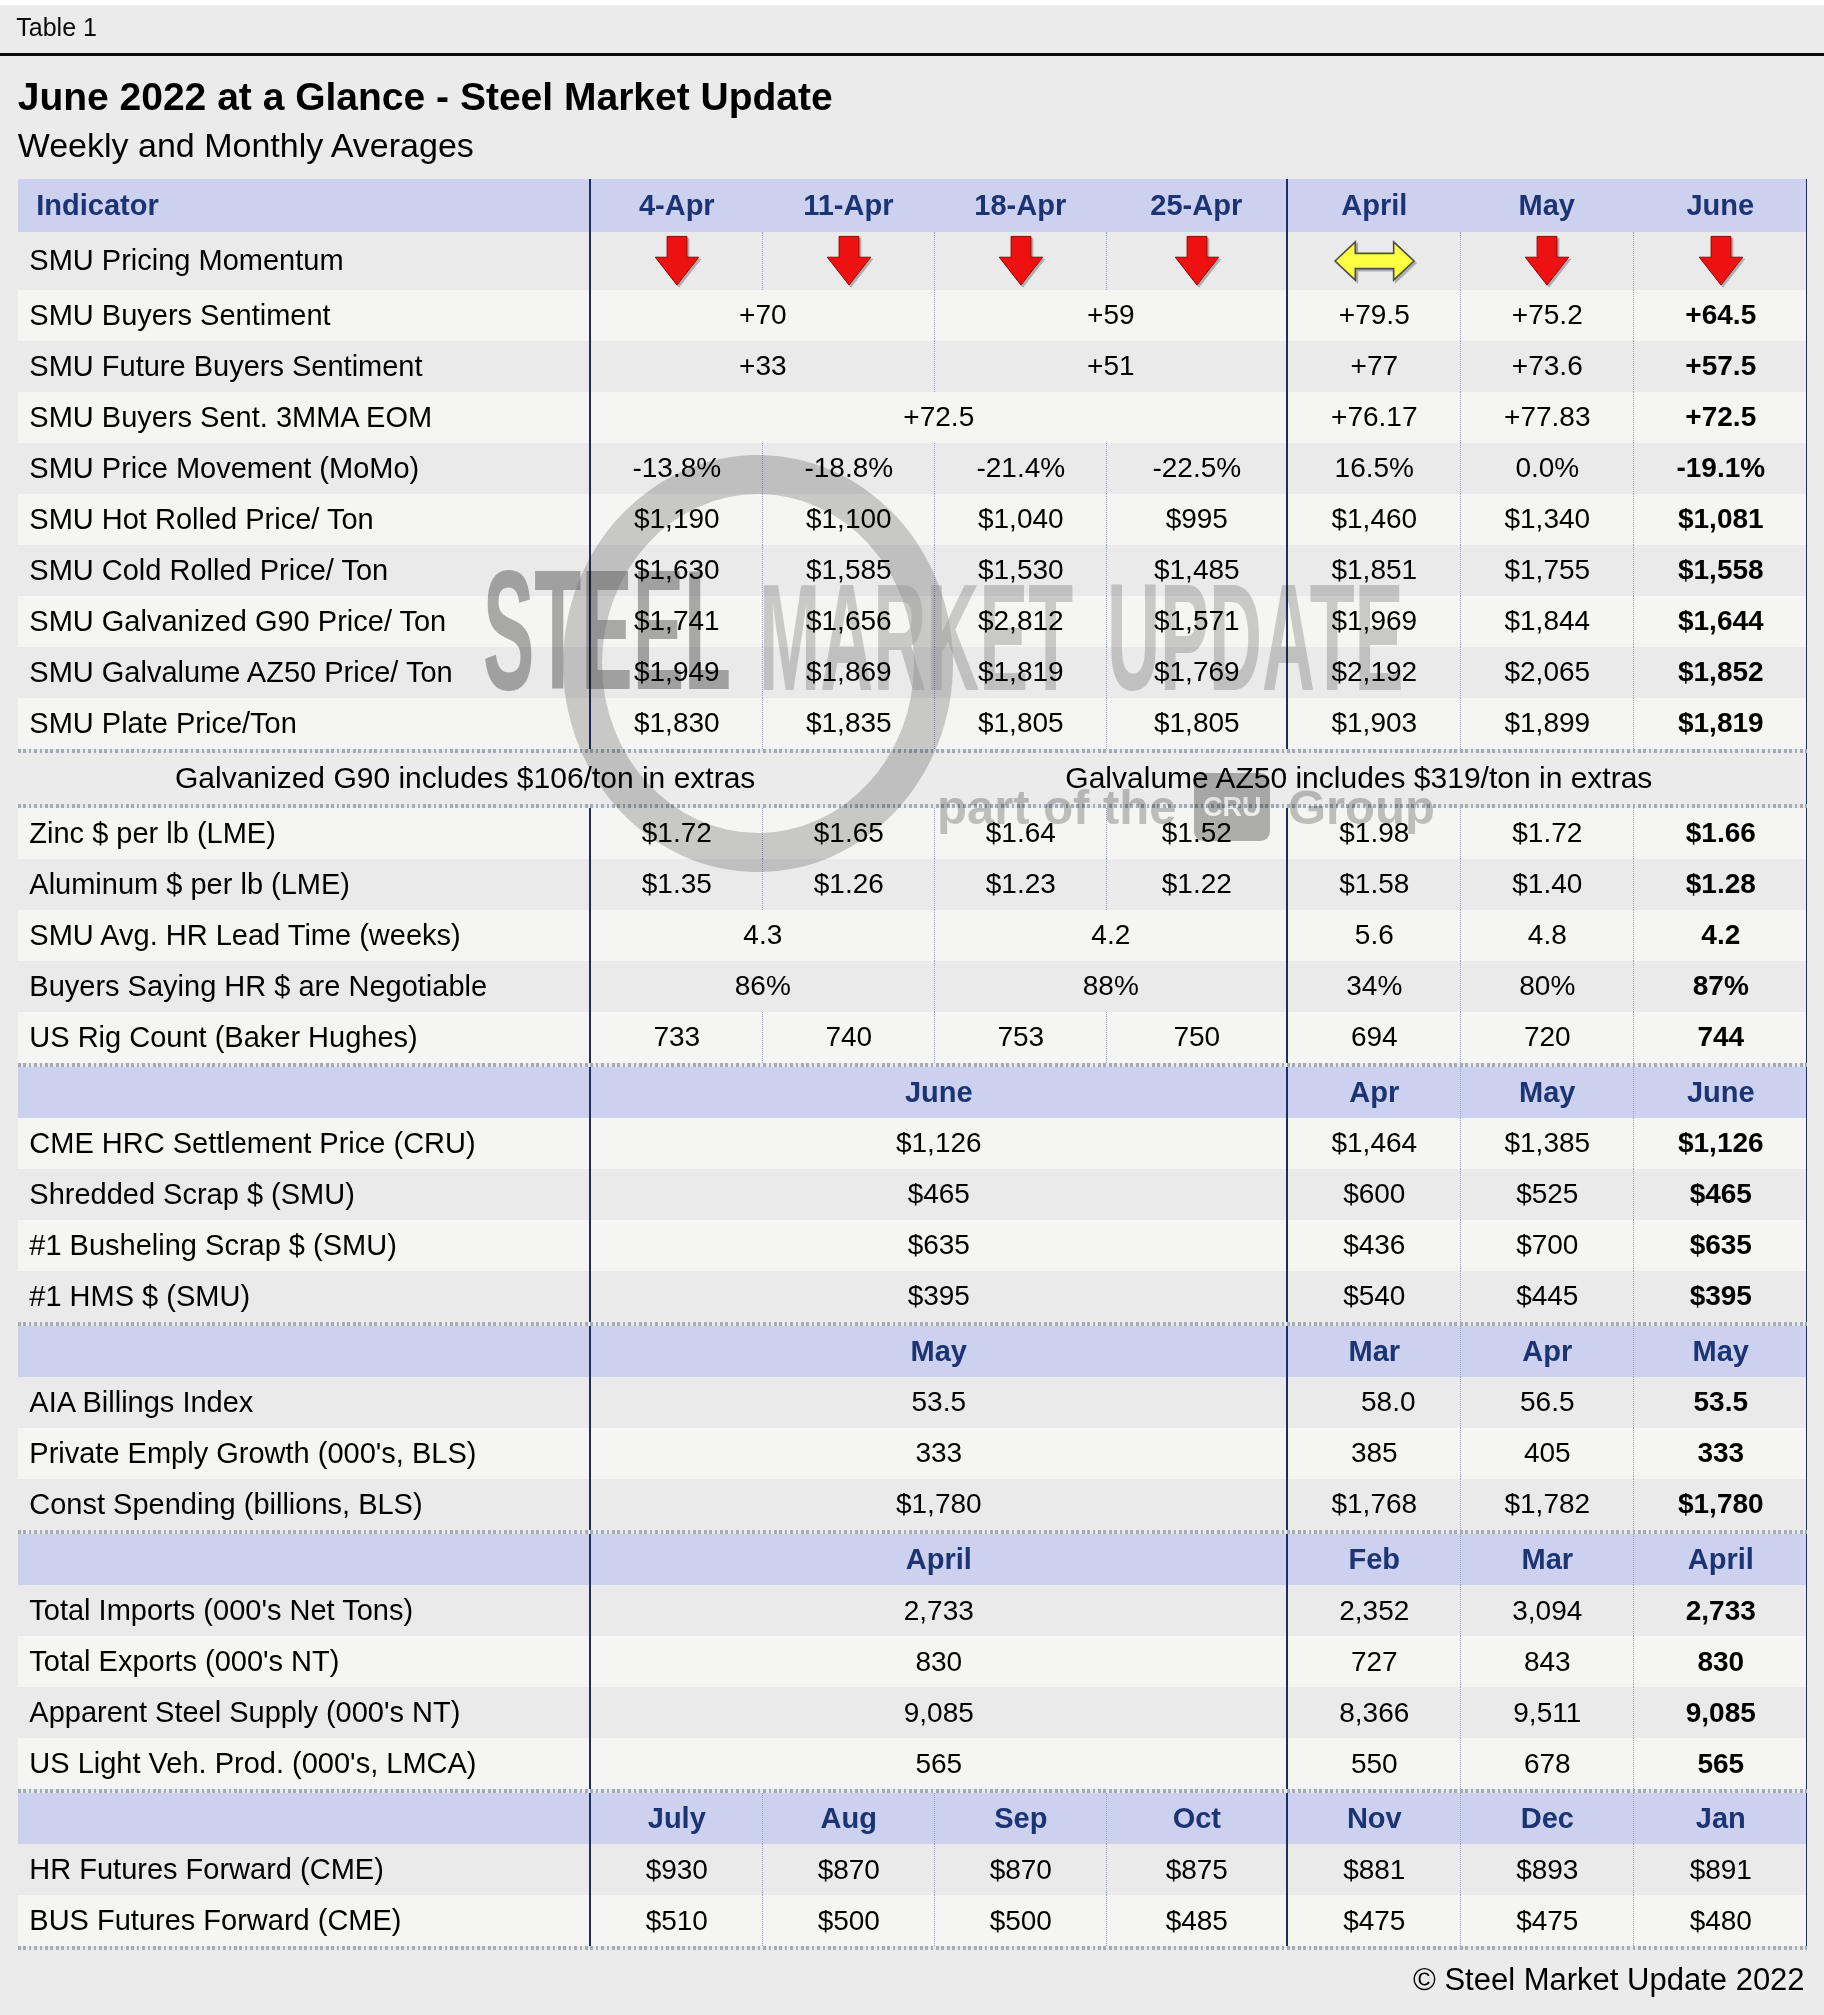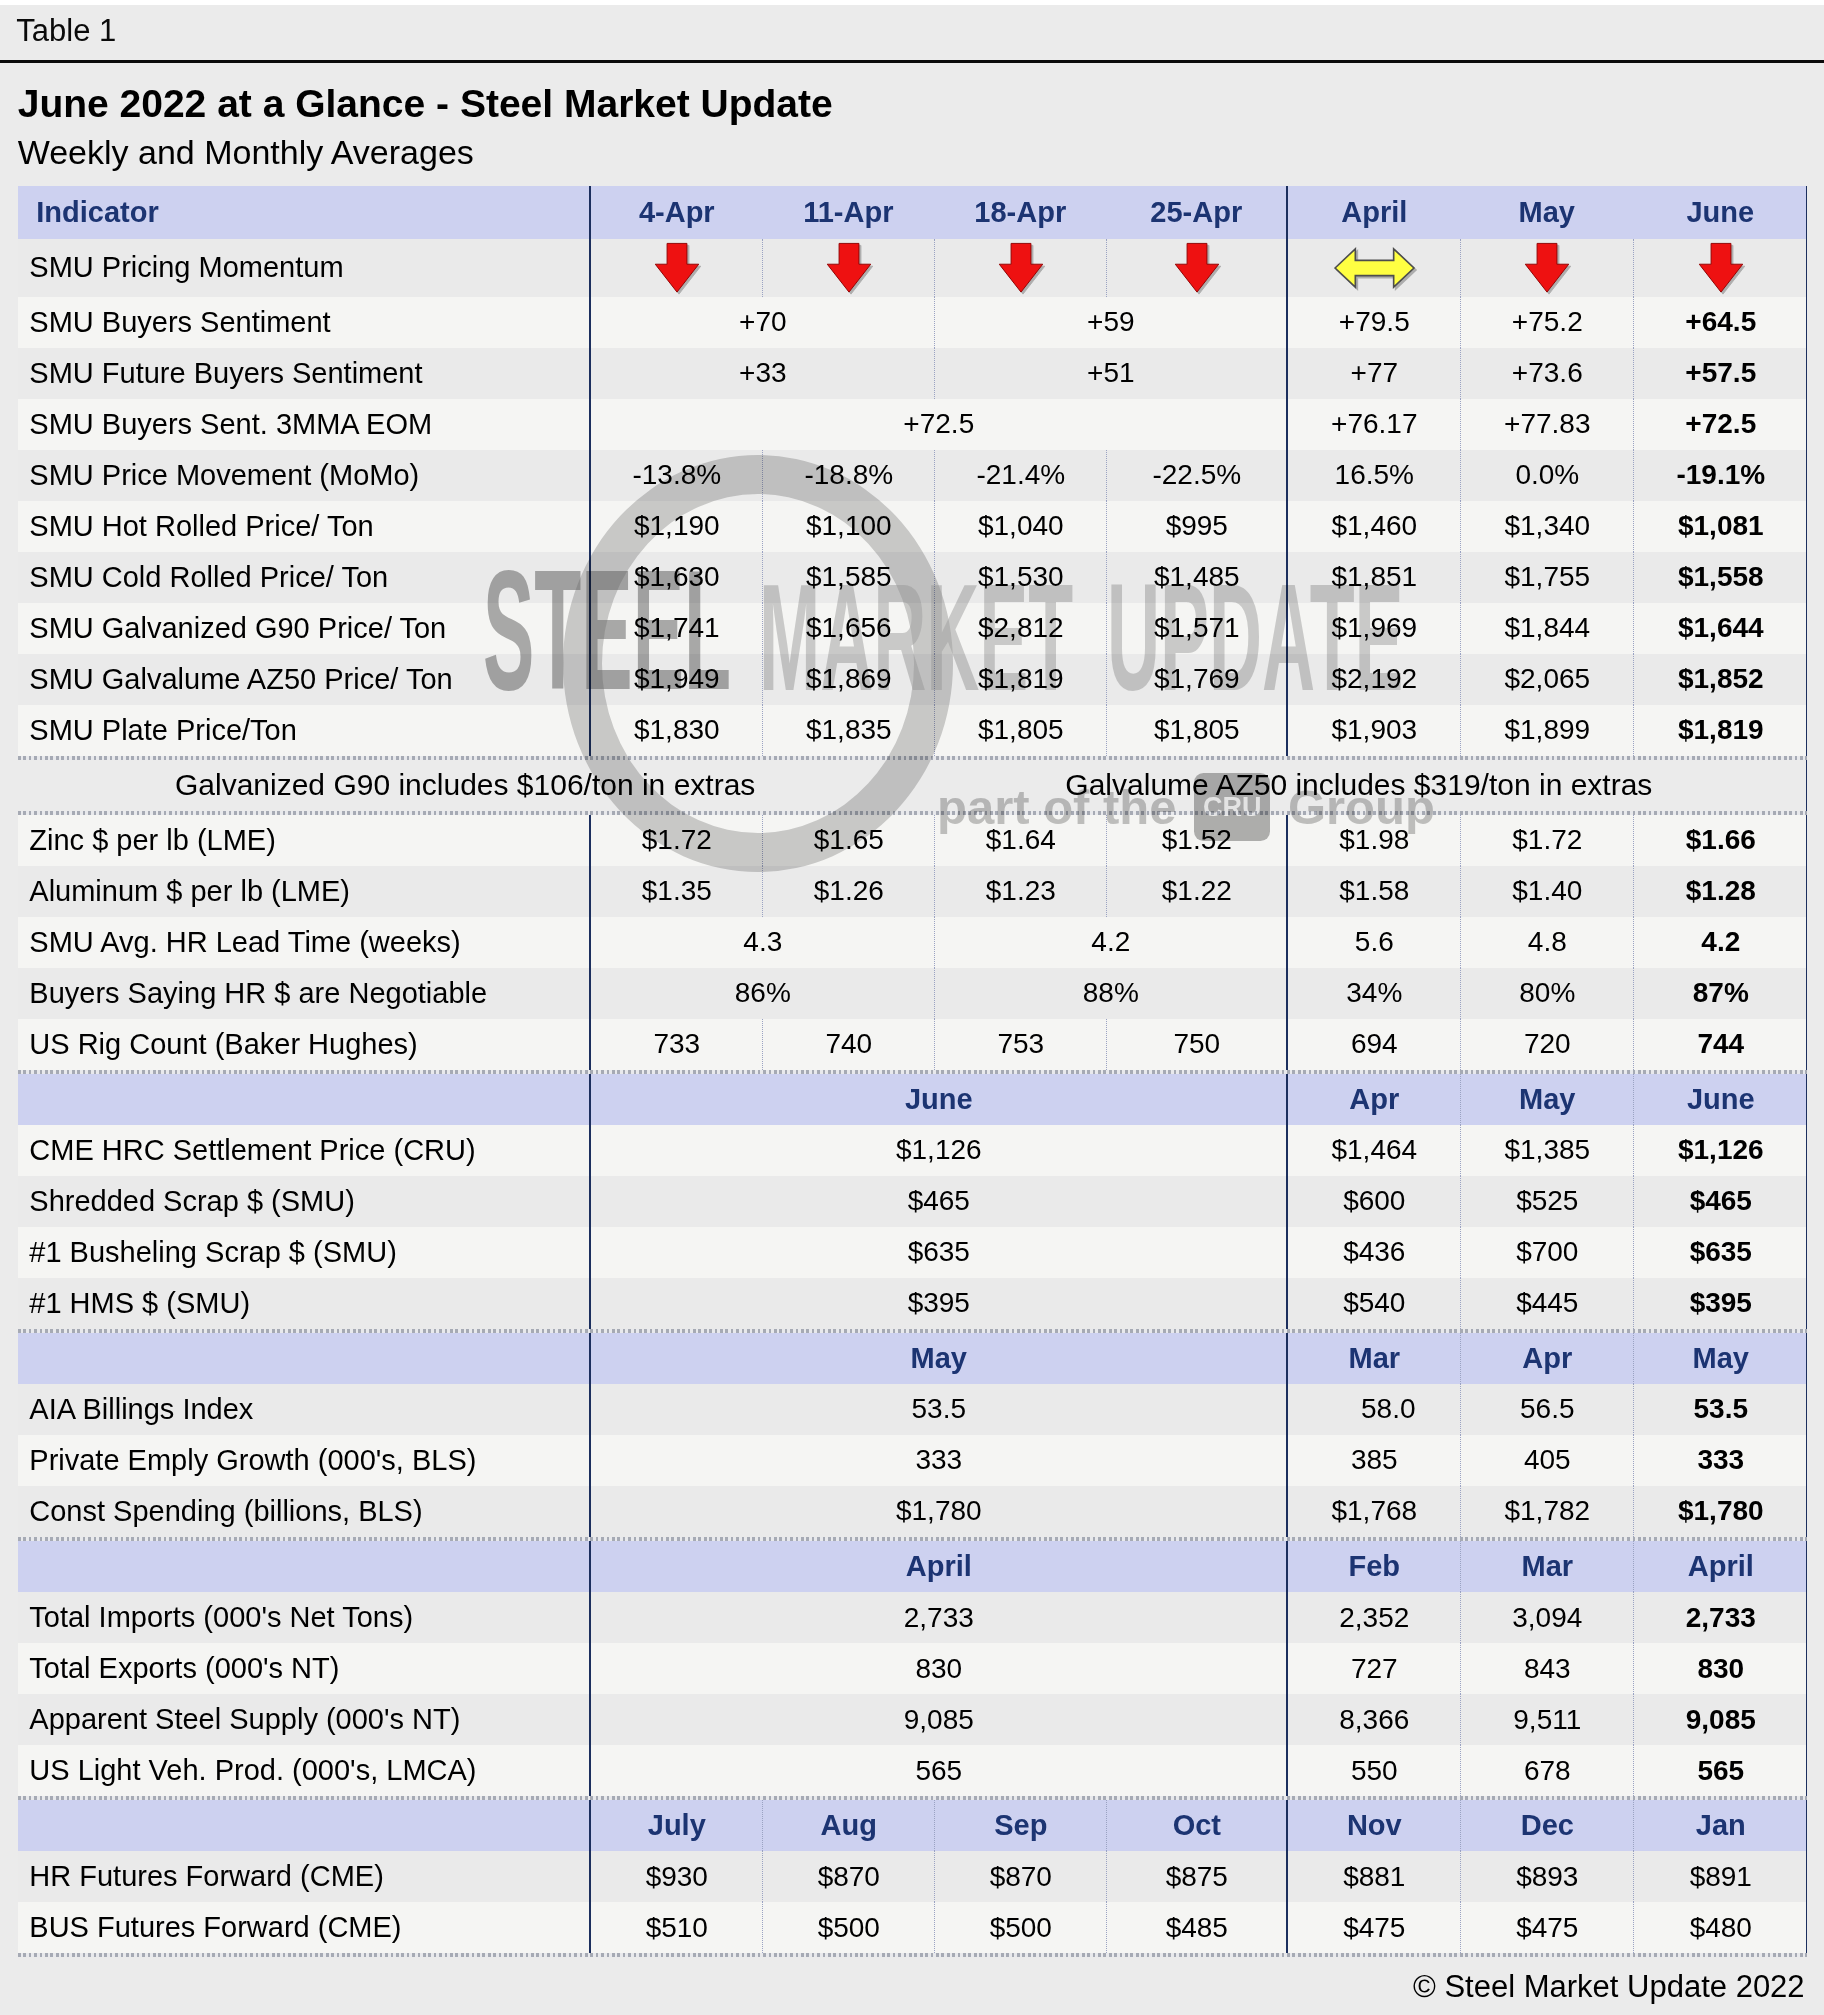--- a/index.html
+++ b/index.html
@@ -5,21 +5,21 @@
   html,body{margin:0;padding:0;}
   body{
     width:1825px;height:2015px;
     background:#ebebeb;
     font-family:"Liberation Sans", sans-serif;
     color:#000;
     position:relative;
     overflow:hidden;
   }
   .top-strip{height:5.4px;background:#ffffff;}
-  .table-label{font-size:31px;margin:8.1px 0 11px 16.3px;color:#0a0a0a;}
+  .table-label{font-size:25px;margin:8.1px 0 11px 16.3px;color:#0a0a0a;}
   .rule{height:2.7px;background:#0a0a0a;width:100%;}
   .page-title{font-size:39px;font-weight:bold;margin:19px 0 6.8px 17.7px;}
   .page-subtitle{font-size:34px;margin:0 0 13.6px 17.7px;}
 
   .tablewrap{margin:0 18.3px;position:relative;z-index:2;}
   .row, .hrow{
     display:grid;
     grid-template-columns:571px 173px 172px 172px 180px 174px 173px 174px;
     border-right:1.4px solid #1c2f5e;
   }

